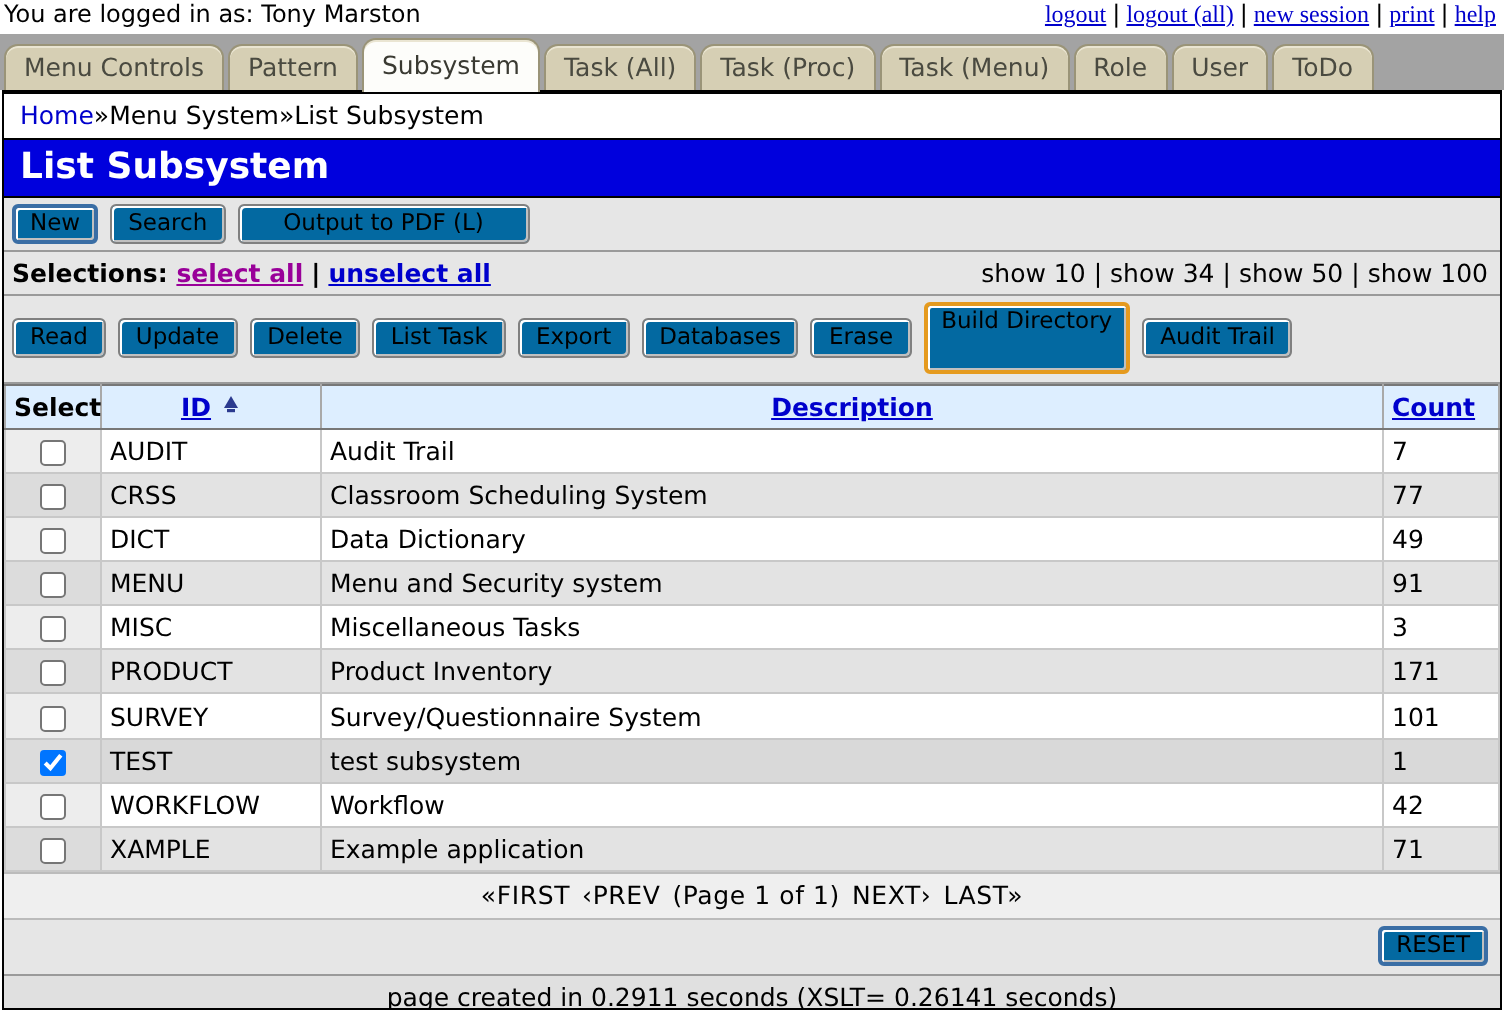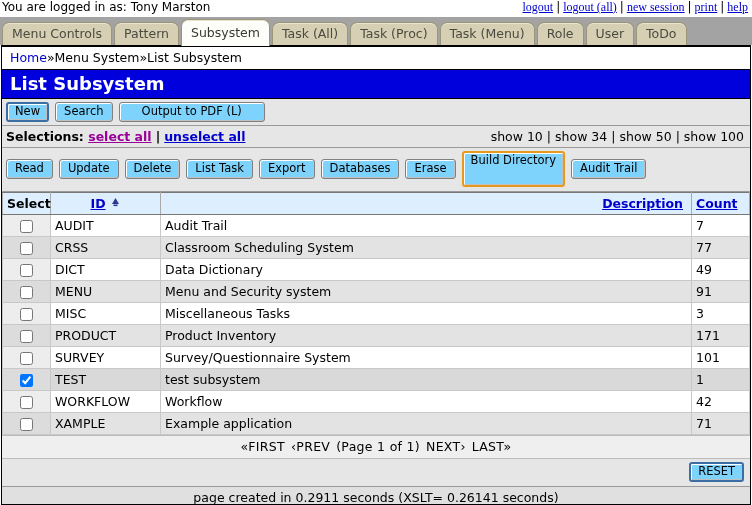--- a/index.html
+++ b/index.html
@@ -98,21 +98,21 @@
     padding: 3px 0 3px 4px;
     display: flex;
     align-items: center;
     gap: 6px;
     border-bottom: 1px solid #9a9a9a;
   }
   .btn {
     font-family: "DejaVu Sans", "Liberation Sans", sans-serif;
     font-size: 11.5px;
     color: #000;
-    background: #7dd3fc;
+    background: #0369a1;
     border: 1px solid #808080;
     border-radius: 3px;
     padding: 2px 8px 3px 8px;
     line-height: 13px;
     cursor: pointer;
     white-space: nowrap;
     box-shadow: inset 1px 1px 0 #ffffff, inset -1px -1px 0 #c0c0c0;
   }
   .btn.focus-blue { border: 2px solid #3a6ea5; padding: 1px 7px 2px 7px; }
   .btn.focus-gold { border: 2px solid #e59a1e; padding: 1px 7px 18px 7px; }
@@ -155,21 +155,21 @@
     border: 1px solid #a9a9a9;
     border-top: 1px solid #777;
     border-bottom: 1px solid #777;
     font-size: 12.5px;
     font-weight: bold;
     padding: 3px 8px;
     height: 21px;
   }
   table.data th.c-select { width: 48px; text-align: left; padding-left: 4px; }
   table.data th.c-id { width: 110px; text-align: center; }
-  table.data th.c-desc { text-align: right; }
+  table.data th.c-desc { text-align: center; }
   table.data th.c-count { width: 58px; text-align: left; padding-left: 4px; }
   table.data th a { color: #0000cc; }
   table.data td {
     border: 1px solid #c8c8c8;
     padding: 3px 4px;
     height: 21px;
     font-size: 12.5px;
     white-space: nowrap;
     overflow: hidden;
   }

